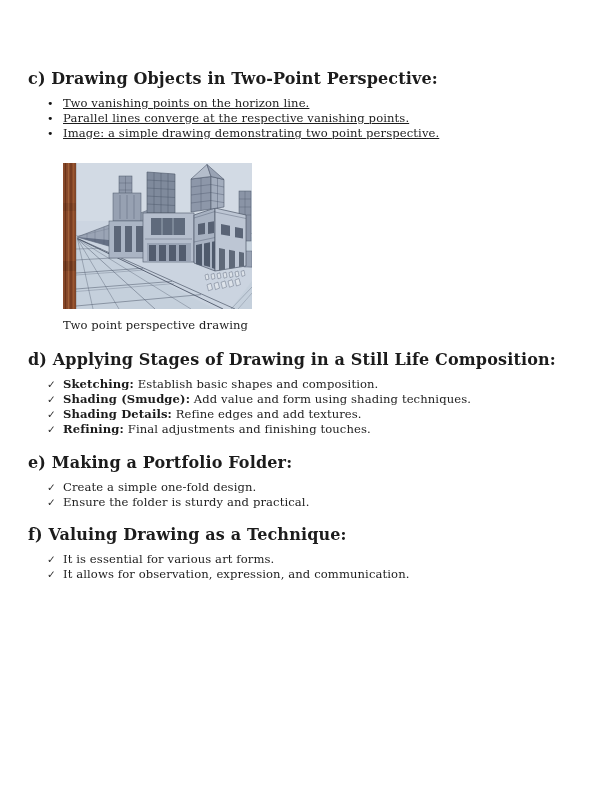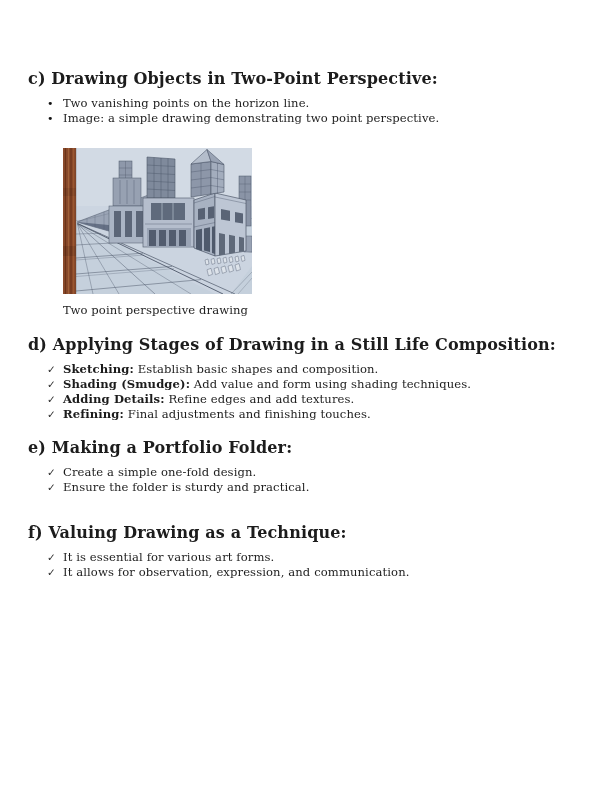--- a/index.html
+++ b/index.html
@@ -13,38 +13,39 @@
   .sheet{width:612px;height:792px;overflow:hidden;background:#fff;}
   .page{padding:71px 28px 0 28px;}
   .section-heading{
     font-size:16px;font-weight:bold;margin:0;line-height:15px;letter-spacing:.15px;
   }
   ul.doc-list{list-style:none;margin:10px 0 0 0;padding:0 0 0 19px;}
   ul.doc-list li{font-size:11.6px;line-height:15px;letter-spacing:.1px;white-space:nowrap;}
   .marker{display:inline-block;width:16px;color:#2e2e2e;font-family:"DejaVu Sans",sans-serif;font-size:10.5px;}
   .marker.bullet{font-size:11px;color:#111;}
   li strong{font-weight:bold;}
-  .mt-c{margin-top:10px;}
+  .mt-c{margin-top:10px;text-decoration:underline;}
   .sec{margin-top:18px;}
   .sec-d{margin-top:19px;}
-  .sec-f{margin-top:30px;}
+  .sec-f{margin-top:17px;}
   figure{margin:22px 0 0 35px;padding:0;width:189px;}
   .fig-img{display:block;width:189px;height:146px;}
   figcaption{margin:9px 0 12px 0;font-size:11.6px;line-height:15px;letter-spacing:.1px;}
   .ps{stroke:#4d5769;}
 </style>
 </head>
 <body>
 
 <div class="sheet">
   <div class="page">
 
     <h2 class="section-heading">c) Drawing Objects in Two-Point Perspective:</h2>
     <ul class="doc-list mt-c">
       <li><span class="marker bullet">•</span><span>Two vanishing points on the horizon line.</span></li>
+      <li><span class="marker bullet">•</span><span>Parallel lines converge at the respective vanishing points.</span></li>
       <li><span class="marker bullet">•</span><span>Image: a simple drawing demonstrating two point perspective.</span></li>
     </ul>
 
     <figure>
       <svg class="fig-img" viewBox="0 0 189 146" xmlns="http://www.w3.org/2000/svg">
 
         <rect x="0" y="0" width="189" height="146" fill="#ccd5e1"></rect>
         <rect x="0" y="0" width="189" height="58" fill="#ffffff" opacity="0.12"></rect>
         <rect x="13" y="74" width="176" height="72" fill="#c3cdda" opacity="0.75"></rect>
 
@@ -184,21 +185,21 @@
           <line x1="13" y1="0" x2="13" y2="146" stroke="#3f2a1c" stroke-width="0.5" opacity="0.6"></line>
         </g>
       </svg>
     </figure>
     <figcaption style="margin-left:35px;">Two point perspective drawing</figcaption>
 
     <h2 class="section-heading sec-d">d) Applying Stages of Drawing in a Still Life Composition:</h2>
     <ul class="doc-list">
       <li><span class="marker">✓</span><strong>Sketching:</strong><span> Establish basic shapes and composition.</span></li>
       <li><span class="marker">✓</span><strong>Shading (Smudge):</strong><span> Add value and form using shading techniques.</span></li>
-      <li><span class="marker">✓</span><strong>Adding Details:</strong><span> Refine edges and add textures.</span></li>
+      <li><span class="marker">✓</span><strong>Shading Details:</strong><span> Refine edges and add textures.</span></li>
       <li><span class="marker">✓</span><strong>Refining:</strong><span> Final adjustments and finishing touches.</span></li>
     </ul>
 
     <h2 class="section-heading sec">e) Making a Portfolio Folder:</h2>
     <ul class="doc-list">
       <li><span class="marker">✓</span><span>Create a simple one-fold design.</span></li>
       <li><span class="marker">✓</span><span>Ensure the folder is sturdy and practical.</span></li>
     </ul>
 
     <h2 class="section-heading sec sec-f">f) Valuing Drawing as a Technique:</h2>

